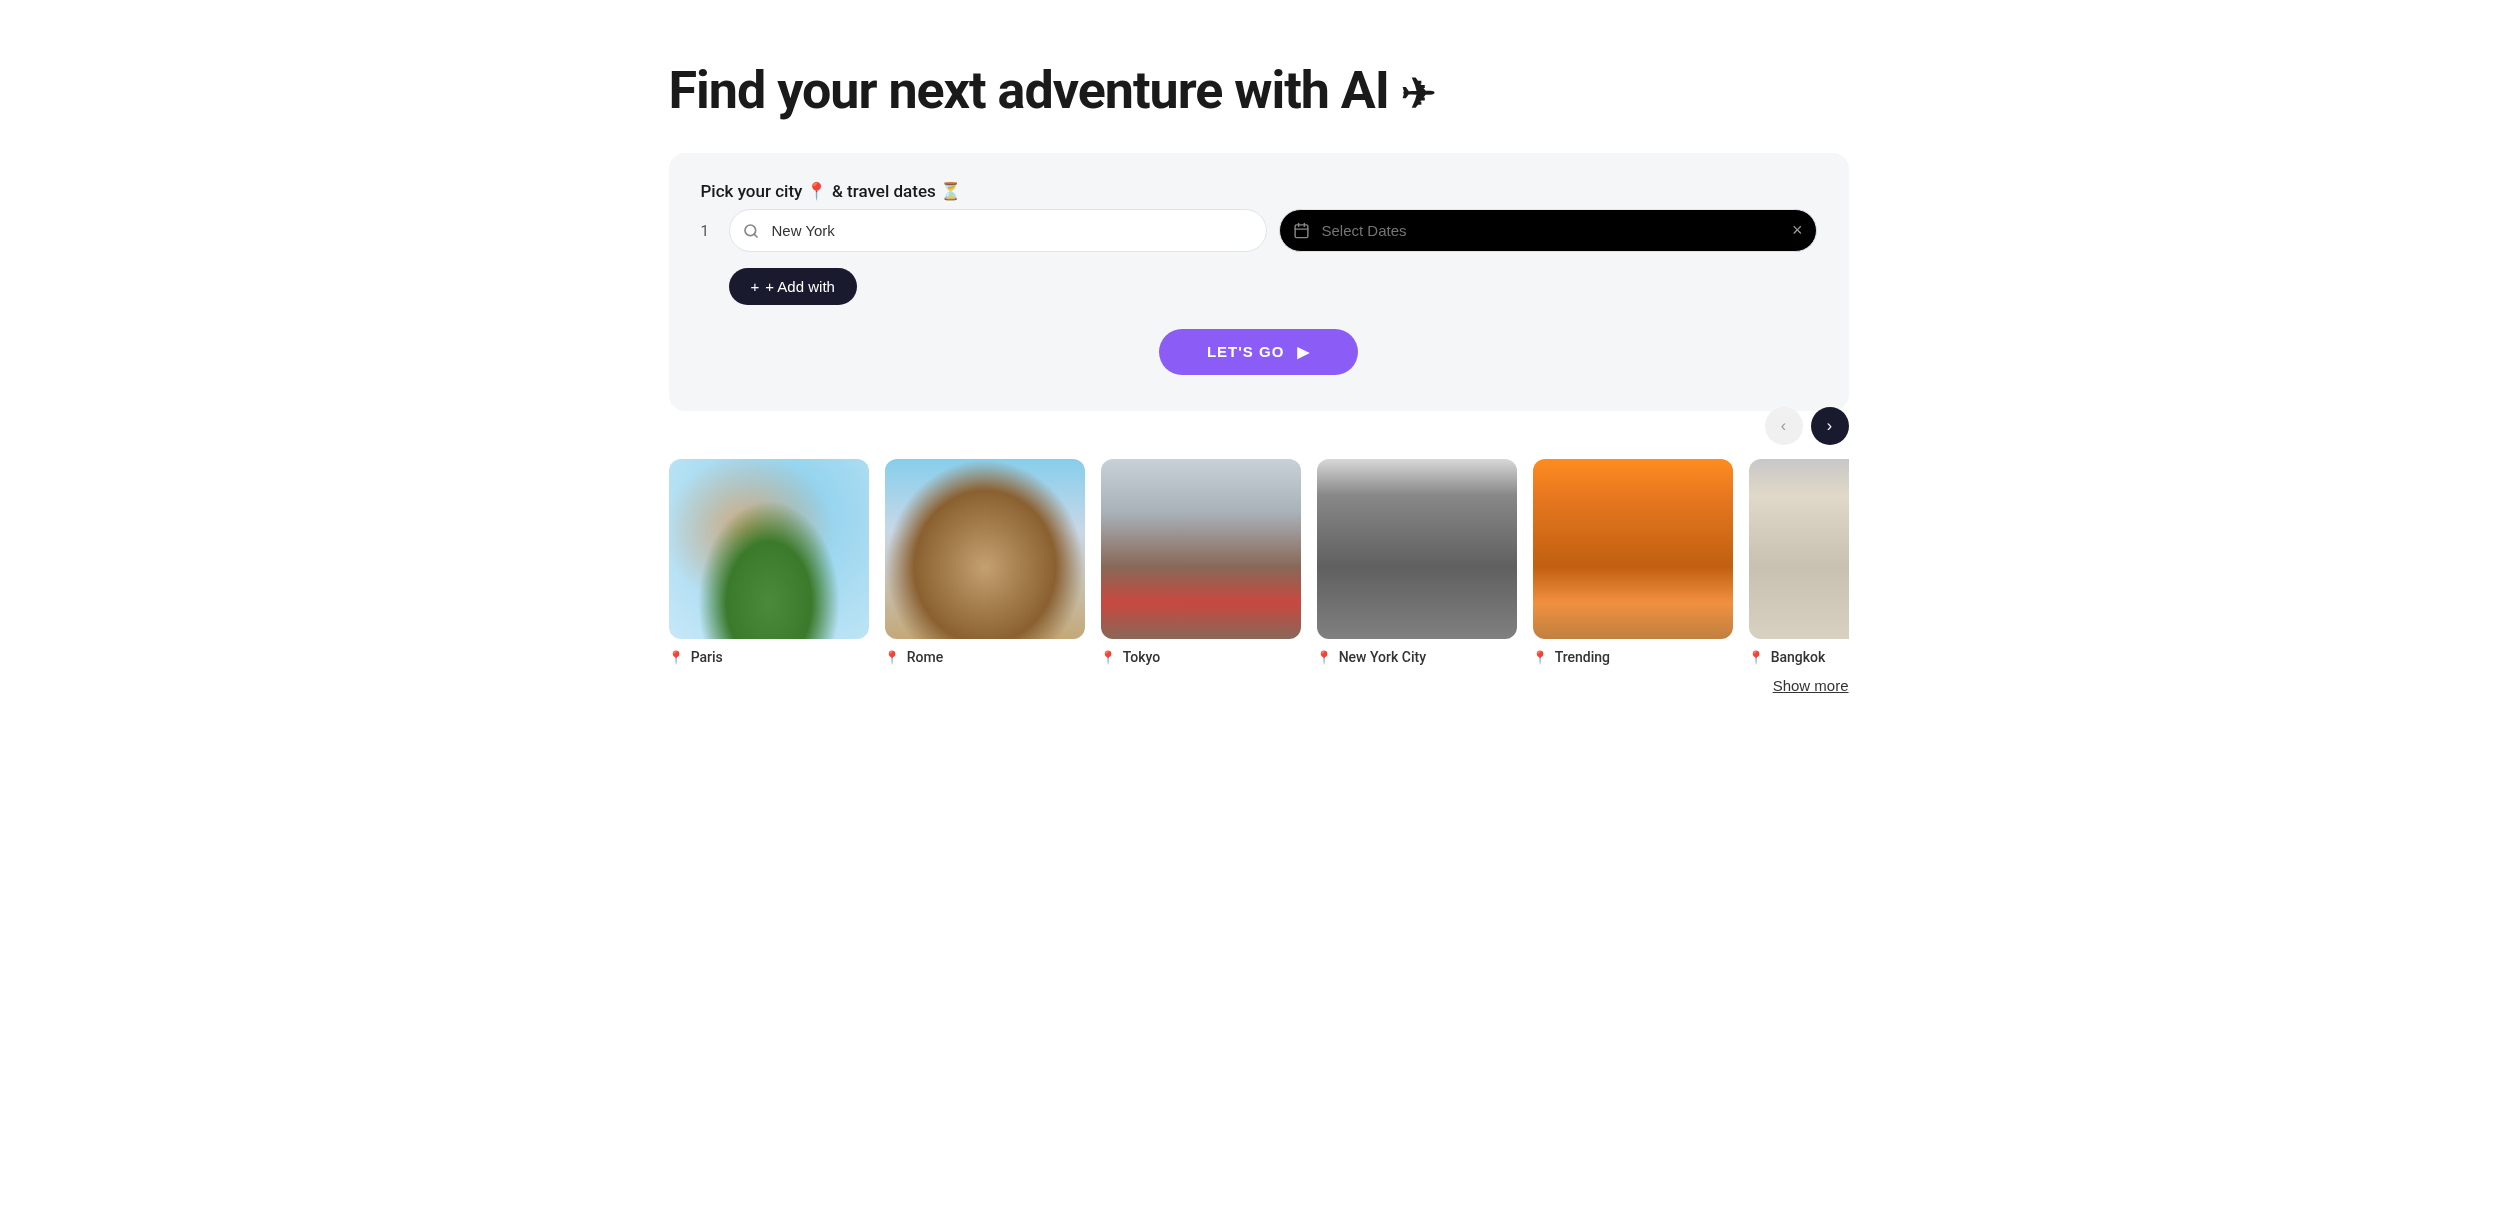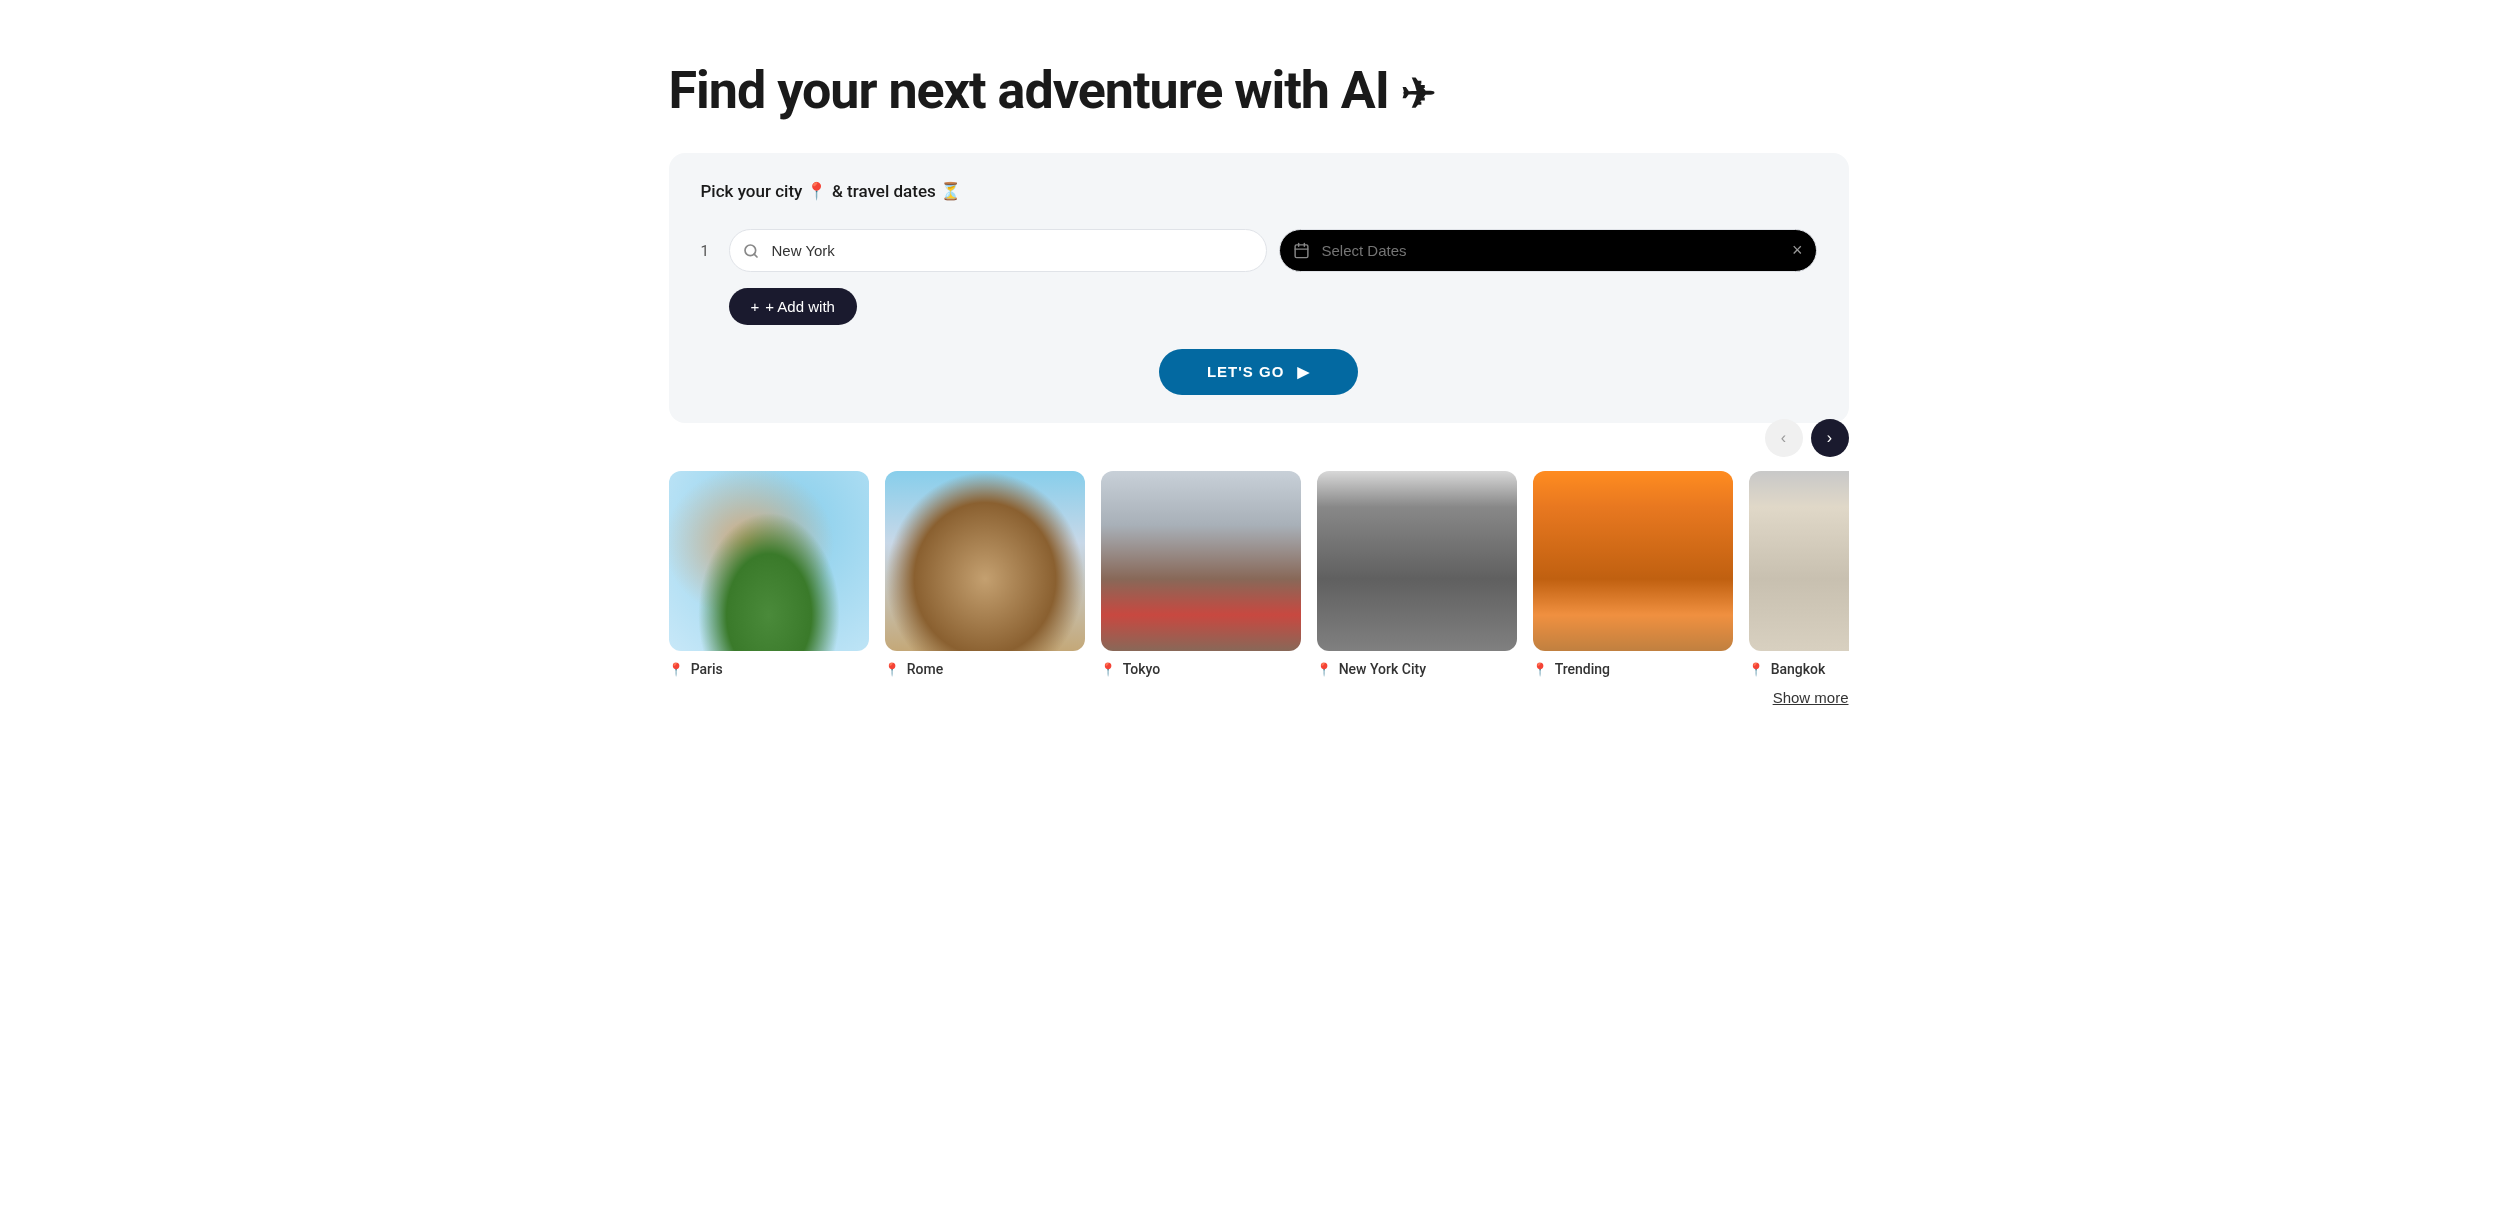--- a/index.html
+++ b/index.html
@@ -37,21 +37,21 @@
     .search-container {
       background: #f4f6f8;
       border-radius: 16px;
       padding: 28px 32px 28px;
     }
 
     .pick-city-label {
       font-size: 17px;
       font-weight: 500;
       color: #1a1a1a;
-      margin-bottom: 28px;
+      margin-bottom: 8px;
     }
 
     .search-row {
       display: flex;
       align-items: center;
       gap: 12px;
       margin-bottom: 16px;
     }
 
     .city-number {
@@ -136,22 +136,22 @@
       border-radius: 50px;
       padding: 10px 22px;
       font-size: 15px;
       cursor: pointer;
       font-weight: 500;
       margin-left: 28px;
     }
 
     .lets-go-btn {
       display: block;
-      margin: 0 auto;
-      background: #0369a1;
+      margin: 8px auto;
+      background: #8b5cf6;
       color: #fff;
       border: none;
       border-radius: 50px;
       padding: 14px 48px;
       font-size: 15px;
       font-weight: 600;
       cursor: pointer;
       letter-spacing: 1px;
       text-transform: uppercase;
       margin-top: 24px;

